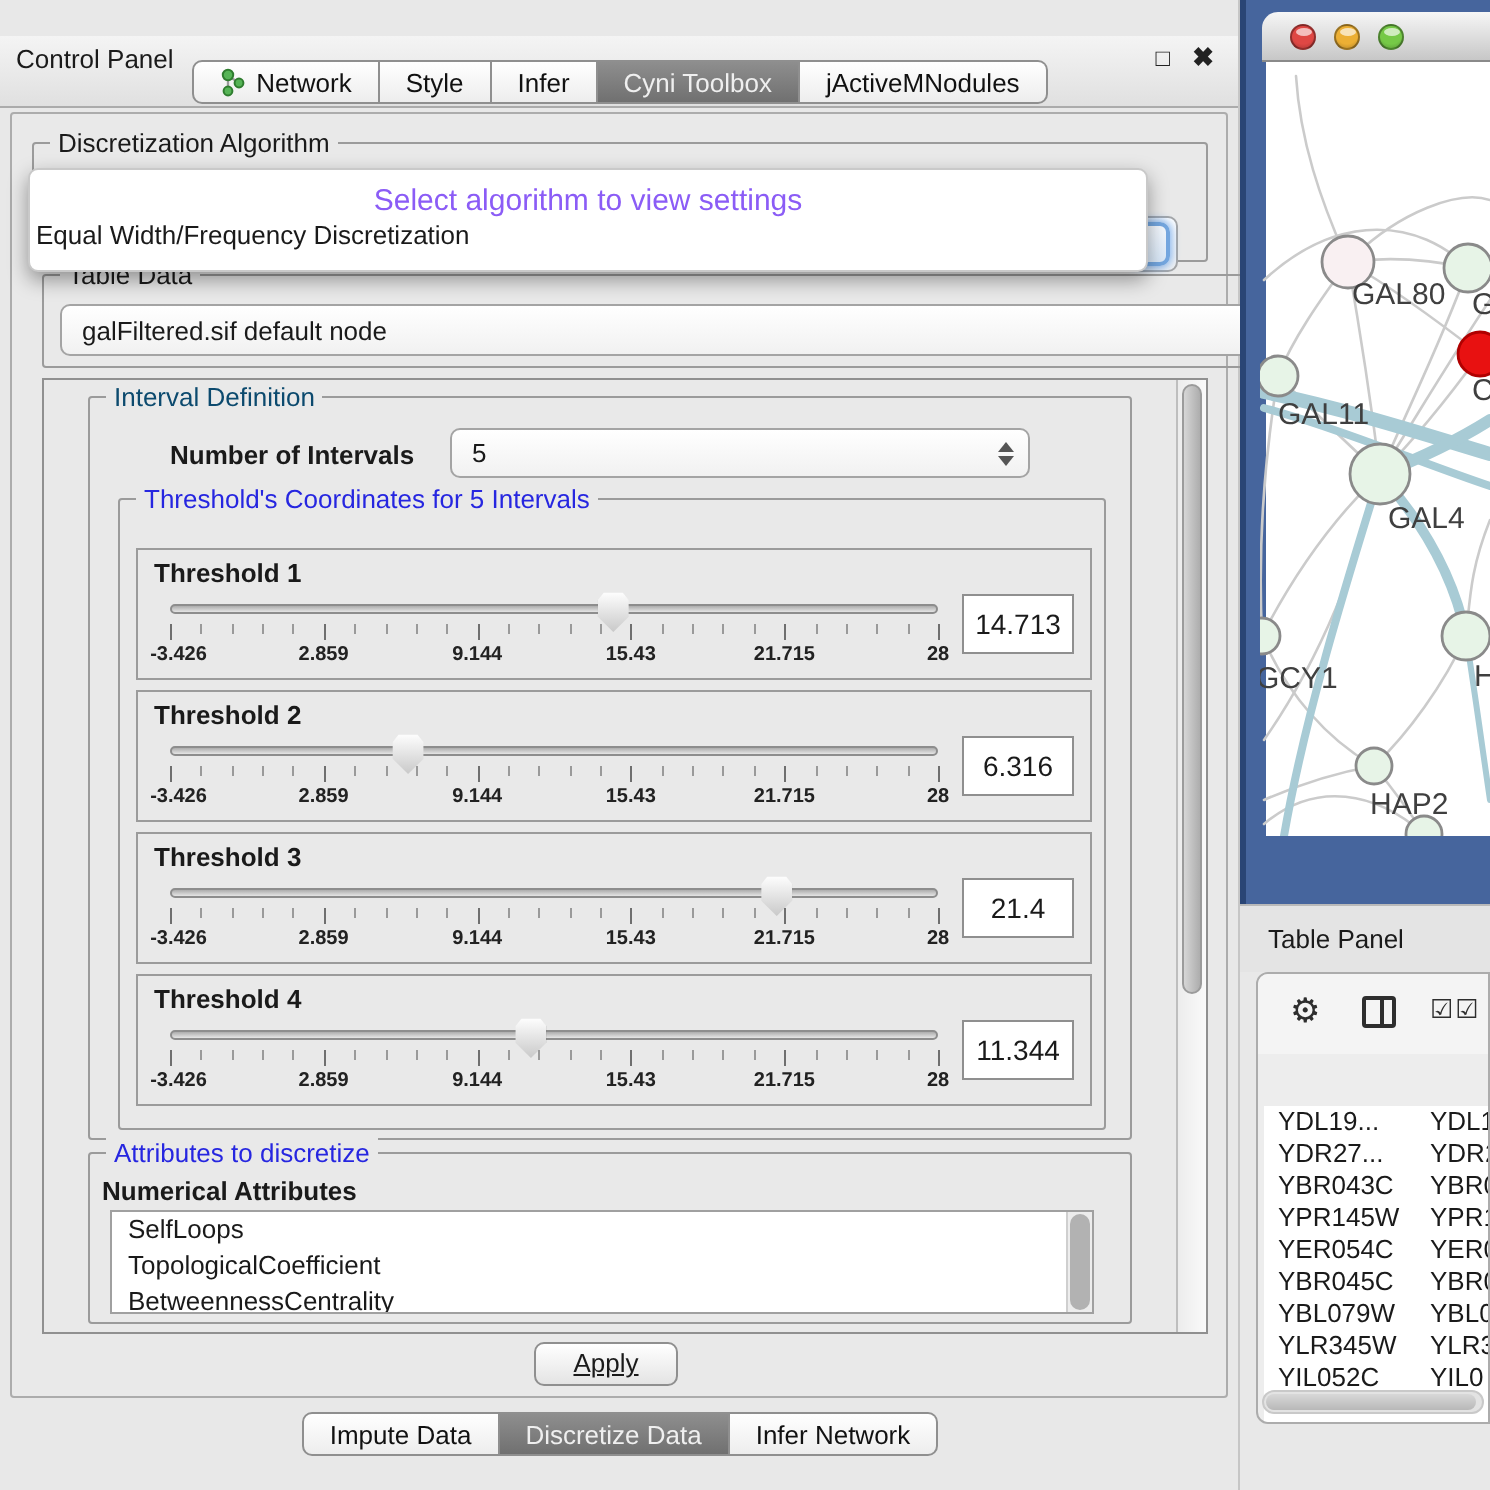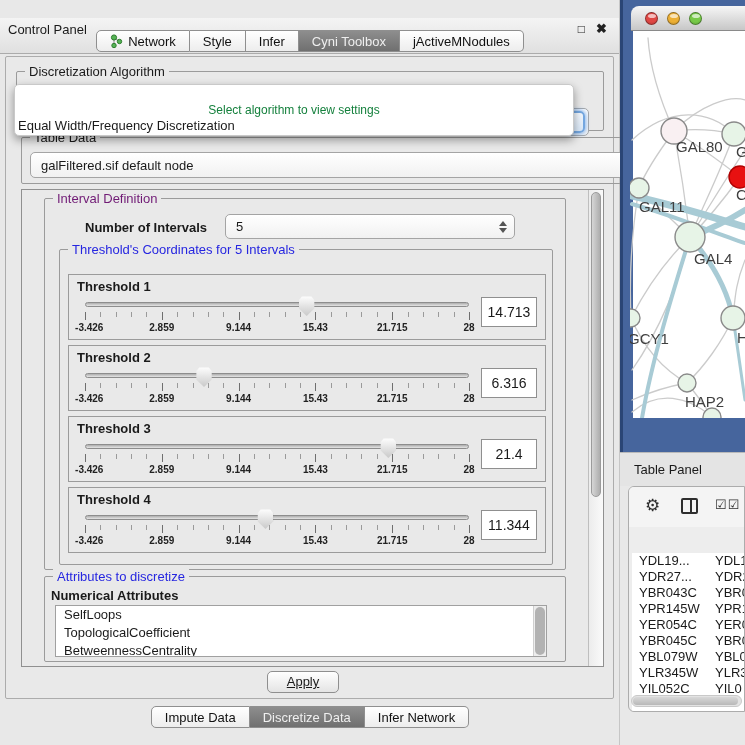--- a/index.html
+++ b/index.html
@@ -27,21 +27,21 @@
   .tab:last-child { border-radius:0 5px 5px 0; }
   .tab.active { background:linear-gradient(#8E8E8E,#707070); color:#EFEFEF; }
   .net-ico svg { display:block; }
 
   #mainpanel { position:absolute; left:5px; top:56px; width:609px; height:643px;
         background:#E9E9E9; border:1px solid #ACACAC; border-radius:2px; }
 
   .group { position:absolute; border:1px solid #9B9B9B; border-radius:2px; }
   .gtitle { position:absolute; top:-8px; left:8px; background:#E9E9E9; padding:0 4px;
         font-size:13px; white-space:nowrap; }
-  .gtitle.green { color:#701a75; }
+  .gtitle.green { color:#0c4a6e; }
   .gtitle.blue  { color:#2626E0; }
 
   
   .combo { position:absolute; background:linear-gradient(#FFFFFF,#F1F1F1);
         border:1px solid #A4A4A4; border-radius:5px; font-size:13px;
         display:flex; align-items:center; padding-left:10px; }
   .combo .arrows { position:absolute; right:7px; top:50%; transform:translateY(-50%);
         display:flex; flex-direction:column; gap:2px; }
   .combo .arrows i { display:block; width:0; height:0; border-left:4px solid transparent;
         border-right:4px solid transparent; }
@@ -50,21 +50,21 @@
   #algo-combo { left:18px; top:36px; right:14px; height:28px; }
   #algo-combo .focusbtn { position:absolute; right:3px; top:2px; width:20px; height:22px;
         border:2px solid #74A7E0; border-radius:5px; background:linear-gradient(#F3F8FE,#D9E8F8);
         box-shadow:0 0 4px 1px #86B4EC; }
 
   
   #algo-group { left:10px; top:14px; width:588px; height:60px; }
   #algo-popup { position:absolute; left:8px; top:27px; width:560px; height:52px;
         background:#FFFFFF; border:1px solid #C9C9C9; border-radius:5px;
         box-shadow:0 4px 10px rgba(0,0,0,.38); z-index:40; overflow:hidden; }
-  #popup-header { text-align:center; color:#15803d; font-size:12px; margin-top:18px; }
+  #popup-header { text-align:center; color:#8b5cf6; font-size:15px; margin-top:7px; }
   .popup-item { font-size:13px; padding:1px 3px; line-height:15px; }
   .popup-item.first { font-weight:bold; }
 
   #tabledata-group { left:15px; top:80px; width:645px; height:47px; }
   #tabledata-combo { left:8px; top:14px; right:10px; height:26px; }
 
   
   #scrollpanel { position:absolute; left:15px; top:132px; width:583px; height:478px;
         border:1px solid #909090; background:#E9E9E9; }
   .vscroll { position:absolute; right:0; top:0; bottom:0; width:15px;

